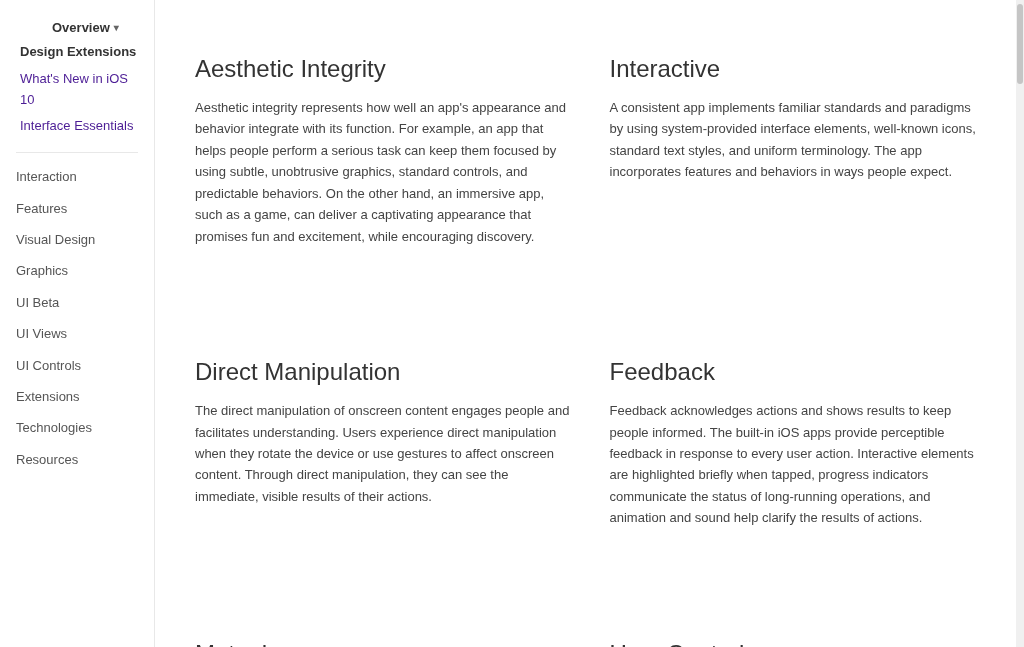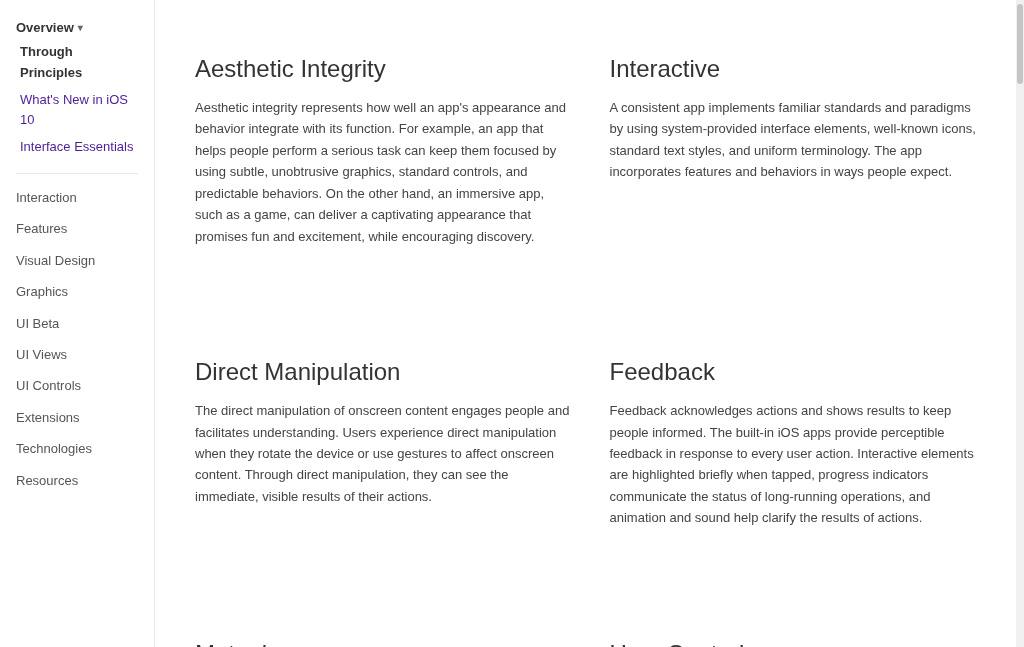--- a/index.html
+++ b/index.html
@@ -67,20 +67,21 @@
 
     .sidebar-overview {
       display: flex;
       align-items: center;
       gap: 4px;
       padding: 4px 16px;
       font-weight: 600;
       color: #333;
       font-size: 13px;
       cursor: pointer;
+      margin-left: 36px;
     }
 
     .sidebar-overview .chevron {
       font-size: 10px;
       color: #666;
     }
 
     .sidebar-sub-item {
       padding: 3px 16px 3px 20px;
       color: #4c1d95;
@@ -175,21 +176,21 @@
 
   <div class="content-area">
 
     <div class="sidebar">
       <div class="sidebar-section">
         <div class="sidebar-overview">
           <span>Overview</span>
           <span class="chevron">▾</span>
         </div>
         <div class="sidebar-sub-item active">
-          <span>Through Principles</span>
+          <span>Design Extensions</span>
         </div>
         <div class="sidebar-sub-item">
           <span>What's New in iOS 10</span>
         </div>
         <div class="sidebar-sub-item">
           <span>Interface Essentials</span>
         </div>
       </div>
 
       <div class="sidebar-divider"></div>

